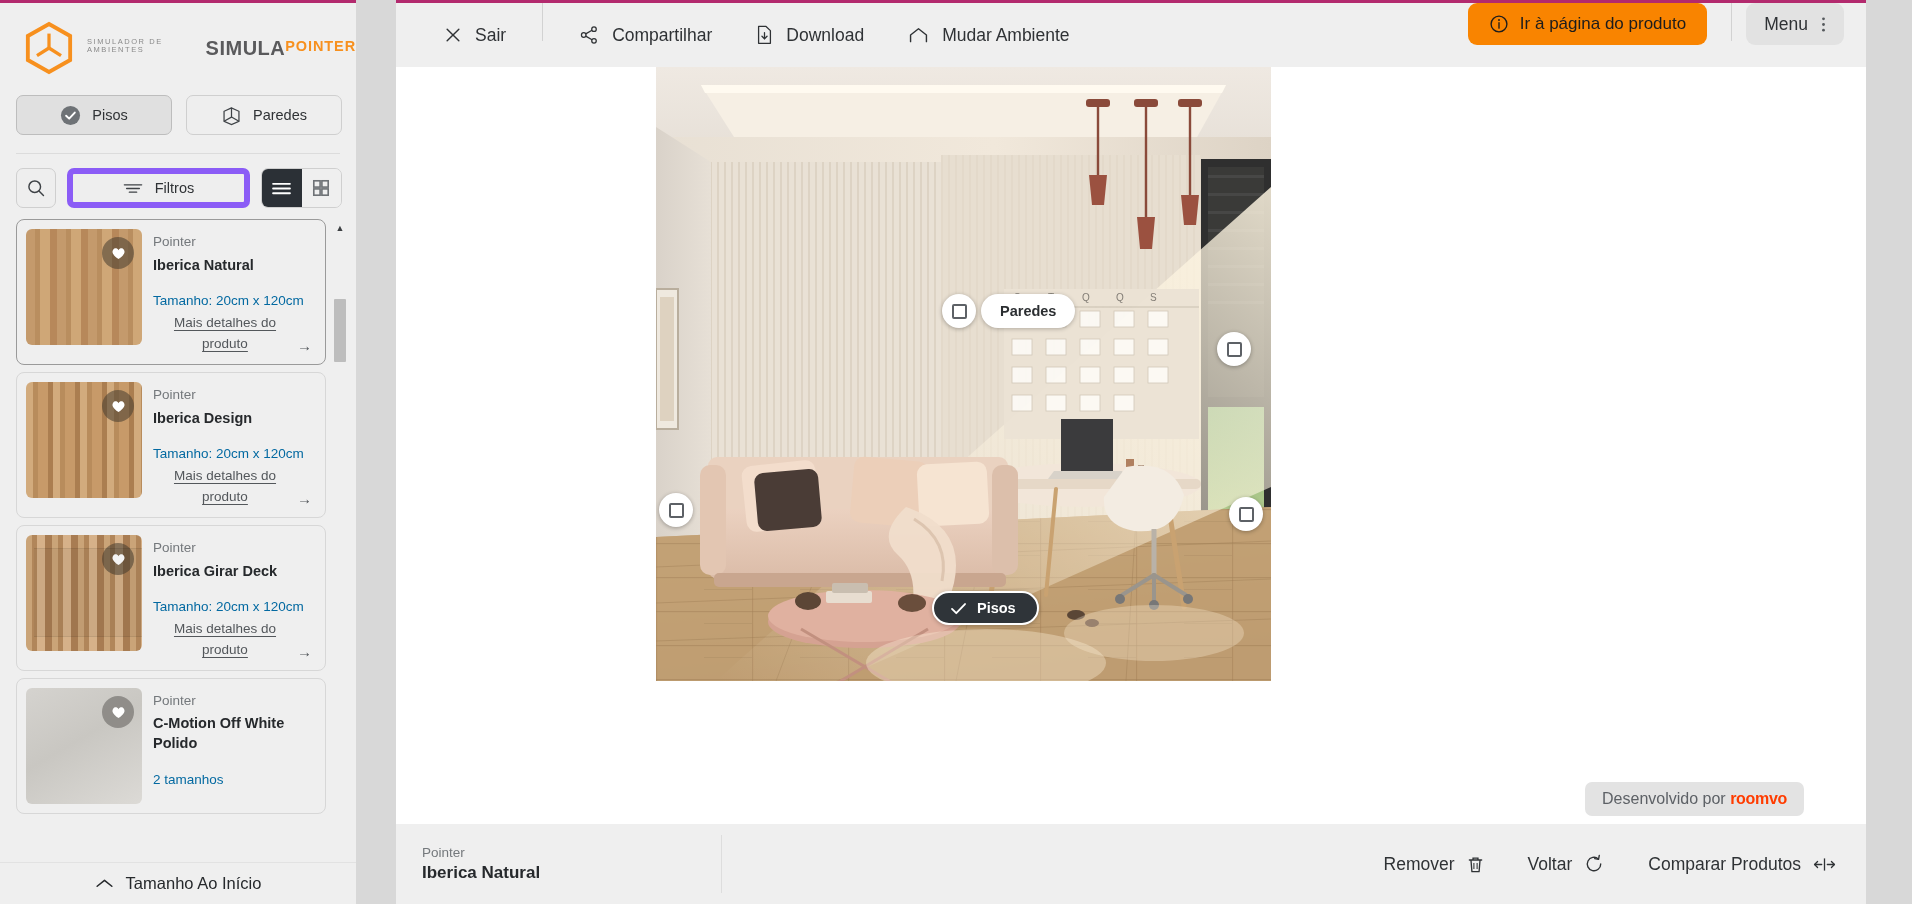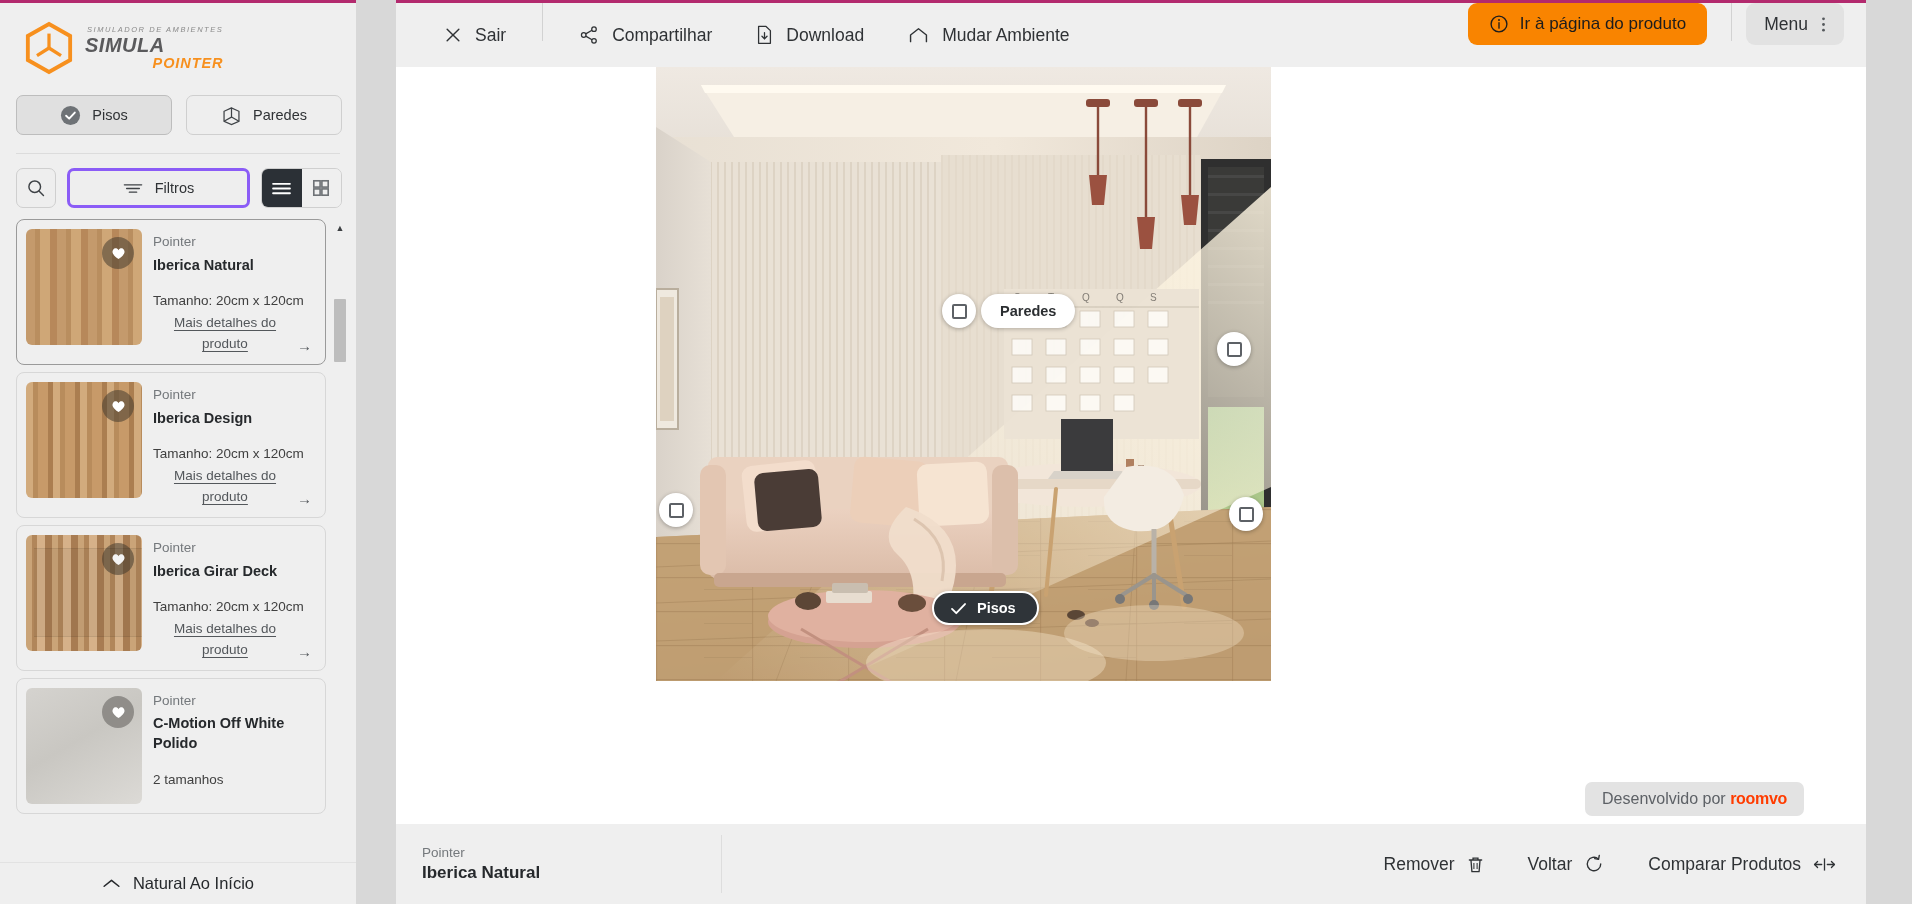--- a/index.html
+++ b/index.html
@@ -15,21 +15,21 @@
   .sidebar {
     width: 356px; height: 904px;
     background: #efefef;
     border-top: 3px solid #b32a6e;
     position: relative;
     display: flex; flex-direction: column;
     flex: 0 0 356px;
   }
   .logo-wrap { padding: 18px 0 10px 24px; display: flex; align-items: center; gap: 11px; }
   .logo-mark { width: 50px; height: 54px; flex: 0 0 50px; }
-  .logo-text { display: flex; flex-direction: column; line-height: 1; font-style: italic; }
+  .logo-text { display: flex; line-height: 1; }
   .logo-tag {
     font-size: 7.5px; letter-spacing: 1.55px; color: #8a8a8a;
     margin-bottom: 2px; margin-left: 2px; font-weight: 400;
   }
   .logo-main { font-size: 20px; font-weight: 700; color: #5a5a5c; letter-spacing: 0.5px; }
   .logo-sub {
     font-size: 14.5px; font-weight: 700; color: #f7901e;
     letter-spacing: 0.9px; text-align: right; margin-top: 1px;
   }
 
@@ -46,21 +46,21 @@
   .divider { height: 1px; background: #dcdcdc; margin: 18px 16px 0 16px; }
 
   .tool-row { display: flex; gap: 11px; padding: 14px 14px 0 16px; align-items: center; }
   .icon-btn {
     width: 40px; height: 40px; border-radius: 7px;
     border: 1px solid #cfcfcf; background: #eeeeee;
     display: flex; align-items: center; justify-content: center; cursor: pointer;
   }
   .filter-btn {
     flex: 1; height: 40px; border-radius: 7px;
-    border: 3px solid #8b5cf6; background: #eeeeee;
+    border: 6px solid #8b5cf6; background: #eeeeee;
     display: flex; align-items: center; justify-content: center; gap: 12px;
     font-size: 14.5px; color: #2f3235; cursor: pointer;
   }
   .view-toggle {
     display: flex; border: 1px solid #cfcfcf; border-radius: 7px; overflow: hidden;
     height: 40px; width: 81px;
   }
   .view-opt {
     width: 40px; height: 100%; display: flex; align-items: center; justify-content: center;
     background: #efefef; cursor: pointer;
@@ -97,21 +97,21 @@
   .heart {
     position: absolute; top: 8px; right: 8px;
     width: 32px; height: 32px; border-radius: 50%;
     background: rgba(70,60,48,0.55);
     display: flex; align-items: center; justify-content: center;
   }
   .heart.grey { background: rgba(130,128,124,0.82); }
   .card-body { flex: 1; padding: 3px 10px 0 11px; min-width: 0; }
   .brand { font-size: 13.5px; color: #74787c; line-height: 1.45; }
   .pname { font-size: 14.5px; font-weight: 700; color: #26292c; margin-top: 4px; line-height: 1.35; }
-  .psize { font-size: 13.5px; color: #404040; margin-top: 18px; }
+  .psize { font-size: 13.5px; color: #0369a1; margin-top: 18px; }
   .more-row { display: flex; align-items: flex-end; margin-top: 5px; }
   .more {
     flex: 1; font-size: 13.5px; color: #53575b; text-align: center;
     line-height: 1.55; text-decoration: underline; text-underline-offset: 3px;
   }
   .arrow-r { width: 18px; color: #53575b; font-size: 15px; padding-bottom: 1px; }
 
   .sb-track { position: absolute; top: 0; right: 10px; bottom: 0; width: 12px; }
   .sb-up, .sb-down { position: absolute; left: 1px; width: 10px; text-align: center; color: #3c3f42; font-size: 9px; }
   .sb-up { top: 4px; } .sb-down { bottom: 2px; }
@@ -369,21 +369,21 @@
         <div class="sb-down">▼</div>
       </div>
     </div>
 
     <div class="back-top">
       <span>
         <svg viewBox="0 0 20 12" width="19" height="11">
           <path d="M2 9 L10 2.6 L18 9" fill="none" stroke="#26292c" stroke-width="1.7" stroke-linecap="round" stroke-linejoin="round"></path>
         </svg>
       </span>
-      <span>Natural Ao Início</span>
+      <span>Tamanho Ao Início</span>
     </div>
   </aside>
 
   <main class="main">
     <div class="rail-l"></div>
     <div class="rail-r"></div>
 
     <div class="stage">
 
       <div class="topbar">

